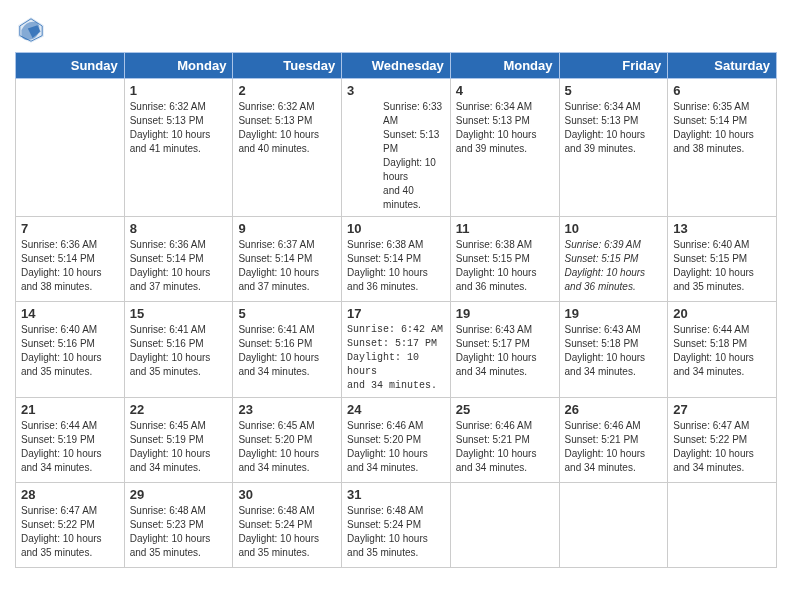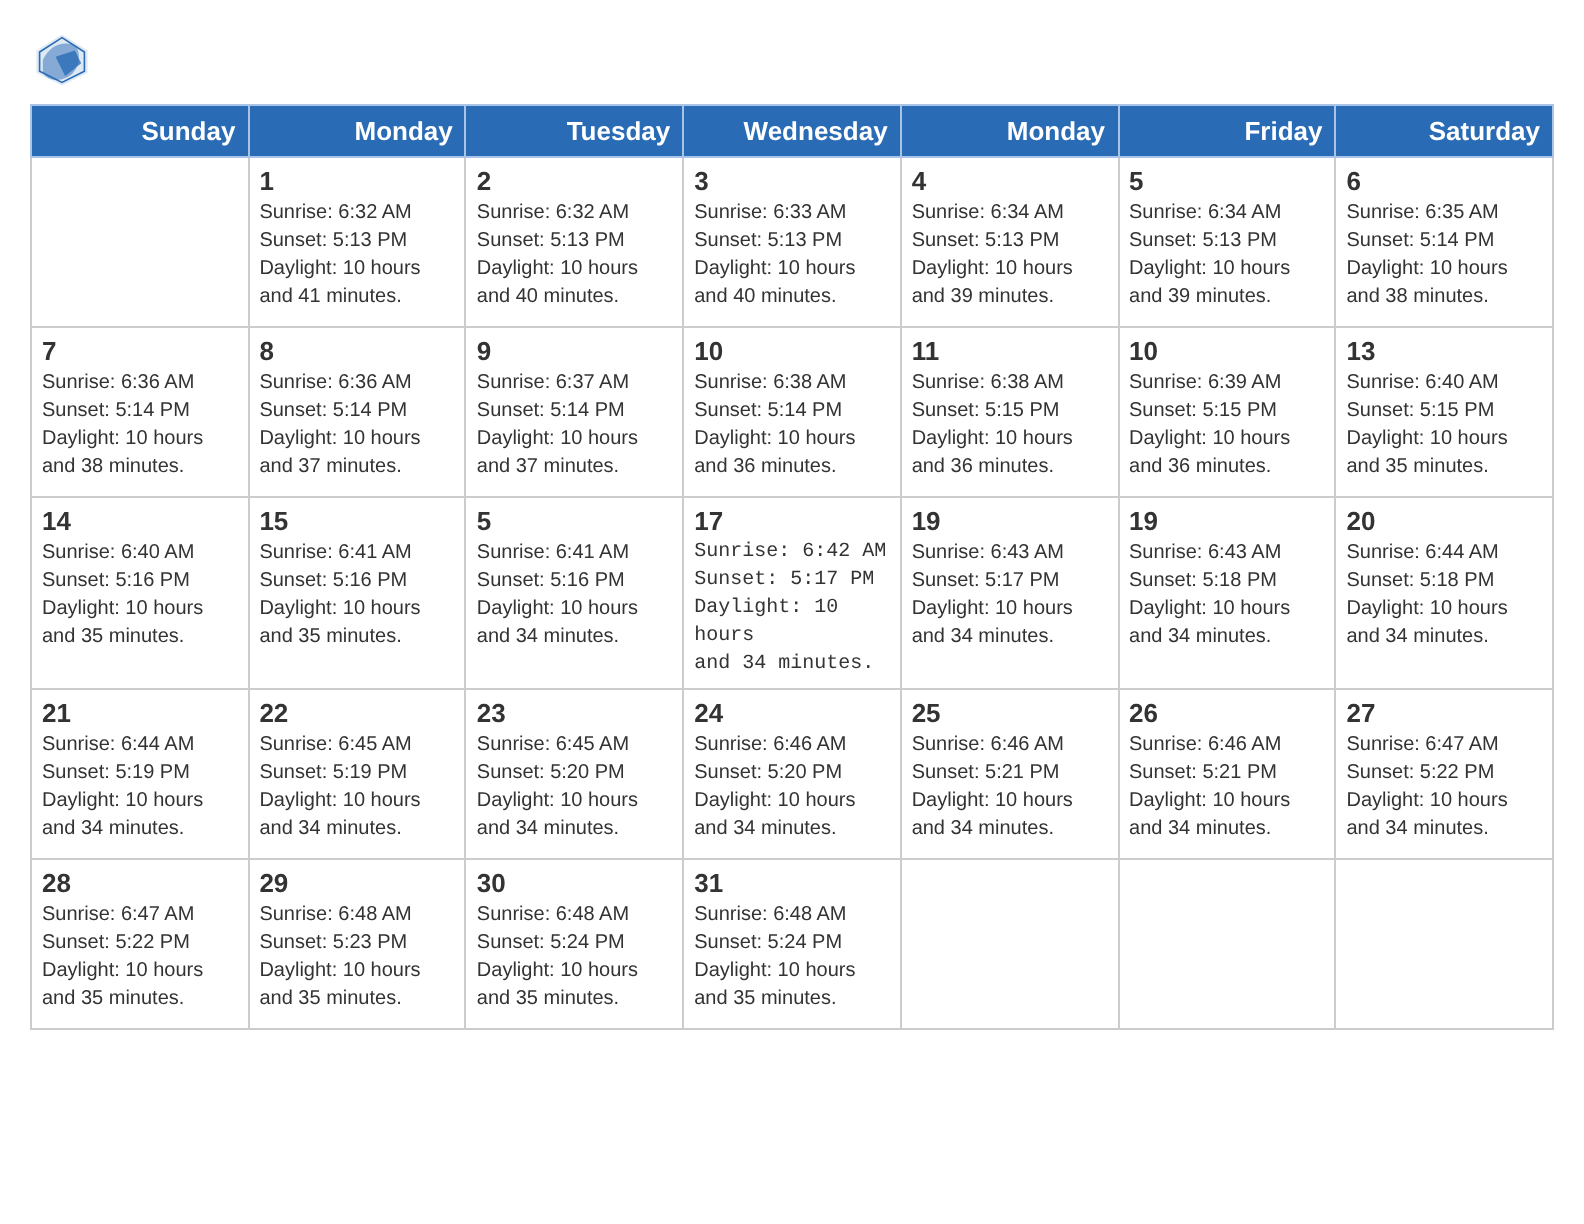--- a/index.html
+++ b/index.html
@@ -147,21 +147,21 @@
           </td>
           <td>
             <span class="day-number">2</span>
             <div class="day-info" style="white-space: pre-line;">Sunrise: 6:32 AM
 Sunset: 5:13 PM
 Daylight: 10 hours
 and 40 minutes.</div>
           </td>
           <td>
             <span class="day-number">3</span>
-            <div class="day-info" style="white-space: pre-line;">Sunrise: 6:33 AM
+            <div class="day-info" style="white-space: pre-line; margin-left: 36px;">Sunrise: 6:33 AM
 Sunset: 5:13 PM
 Daylight: 10 hours
 and 40 minutes.</div>
           </td>
           <td>
             <span class="day-number">4</span>
             <div class="day-info" style="white-space: pre-line;">Sunrise: 6:34 AM
 Sunset: 5:13 PM
 Daylight: 10 hours
 and 39 minutes.</div>
@@ -212,21 +212,21 @@
           </td>
           <td>
             <span class="day-number">11</span>
             <div class="day-info" style="white-space: pre-line;">Sunrise: 6:38 AM
 Sunset: 5:15 PM
 Daylight: 10 hours
 and 36 minutes.</div>
           </td>
           <td>
             <span class="day-number">10</span>
-            <div class="day-info" style="white-space: pre-line;">Sunrise: 6:39 AM
+            <div class="day-info" style="white-space: pre-line; font-style: italic;">Sunrise: 6:39 AM
 Sunset: 5:15 PM
 Daylight: 10 hours
 and 36 minutes.</div>
           </td>
           <td>
             <span class="day-number">13</span>
             <div class="day-info" style="white-space: pre-line;">Sunrise: 6:40 AM
 Sunset: 5:15 PM
 Daylight: 10 hours
 and 35 minutes.</div>

